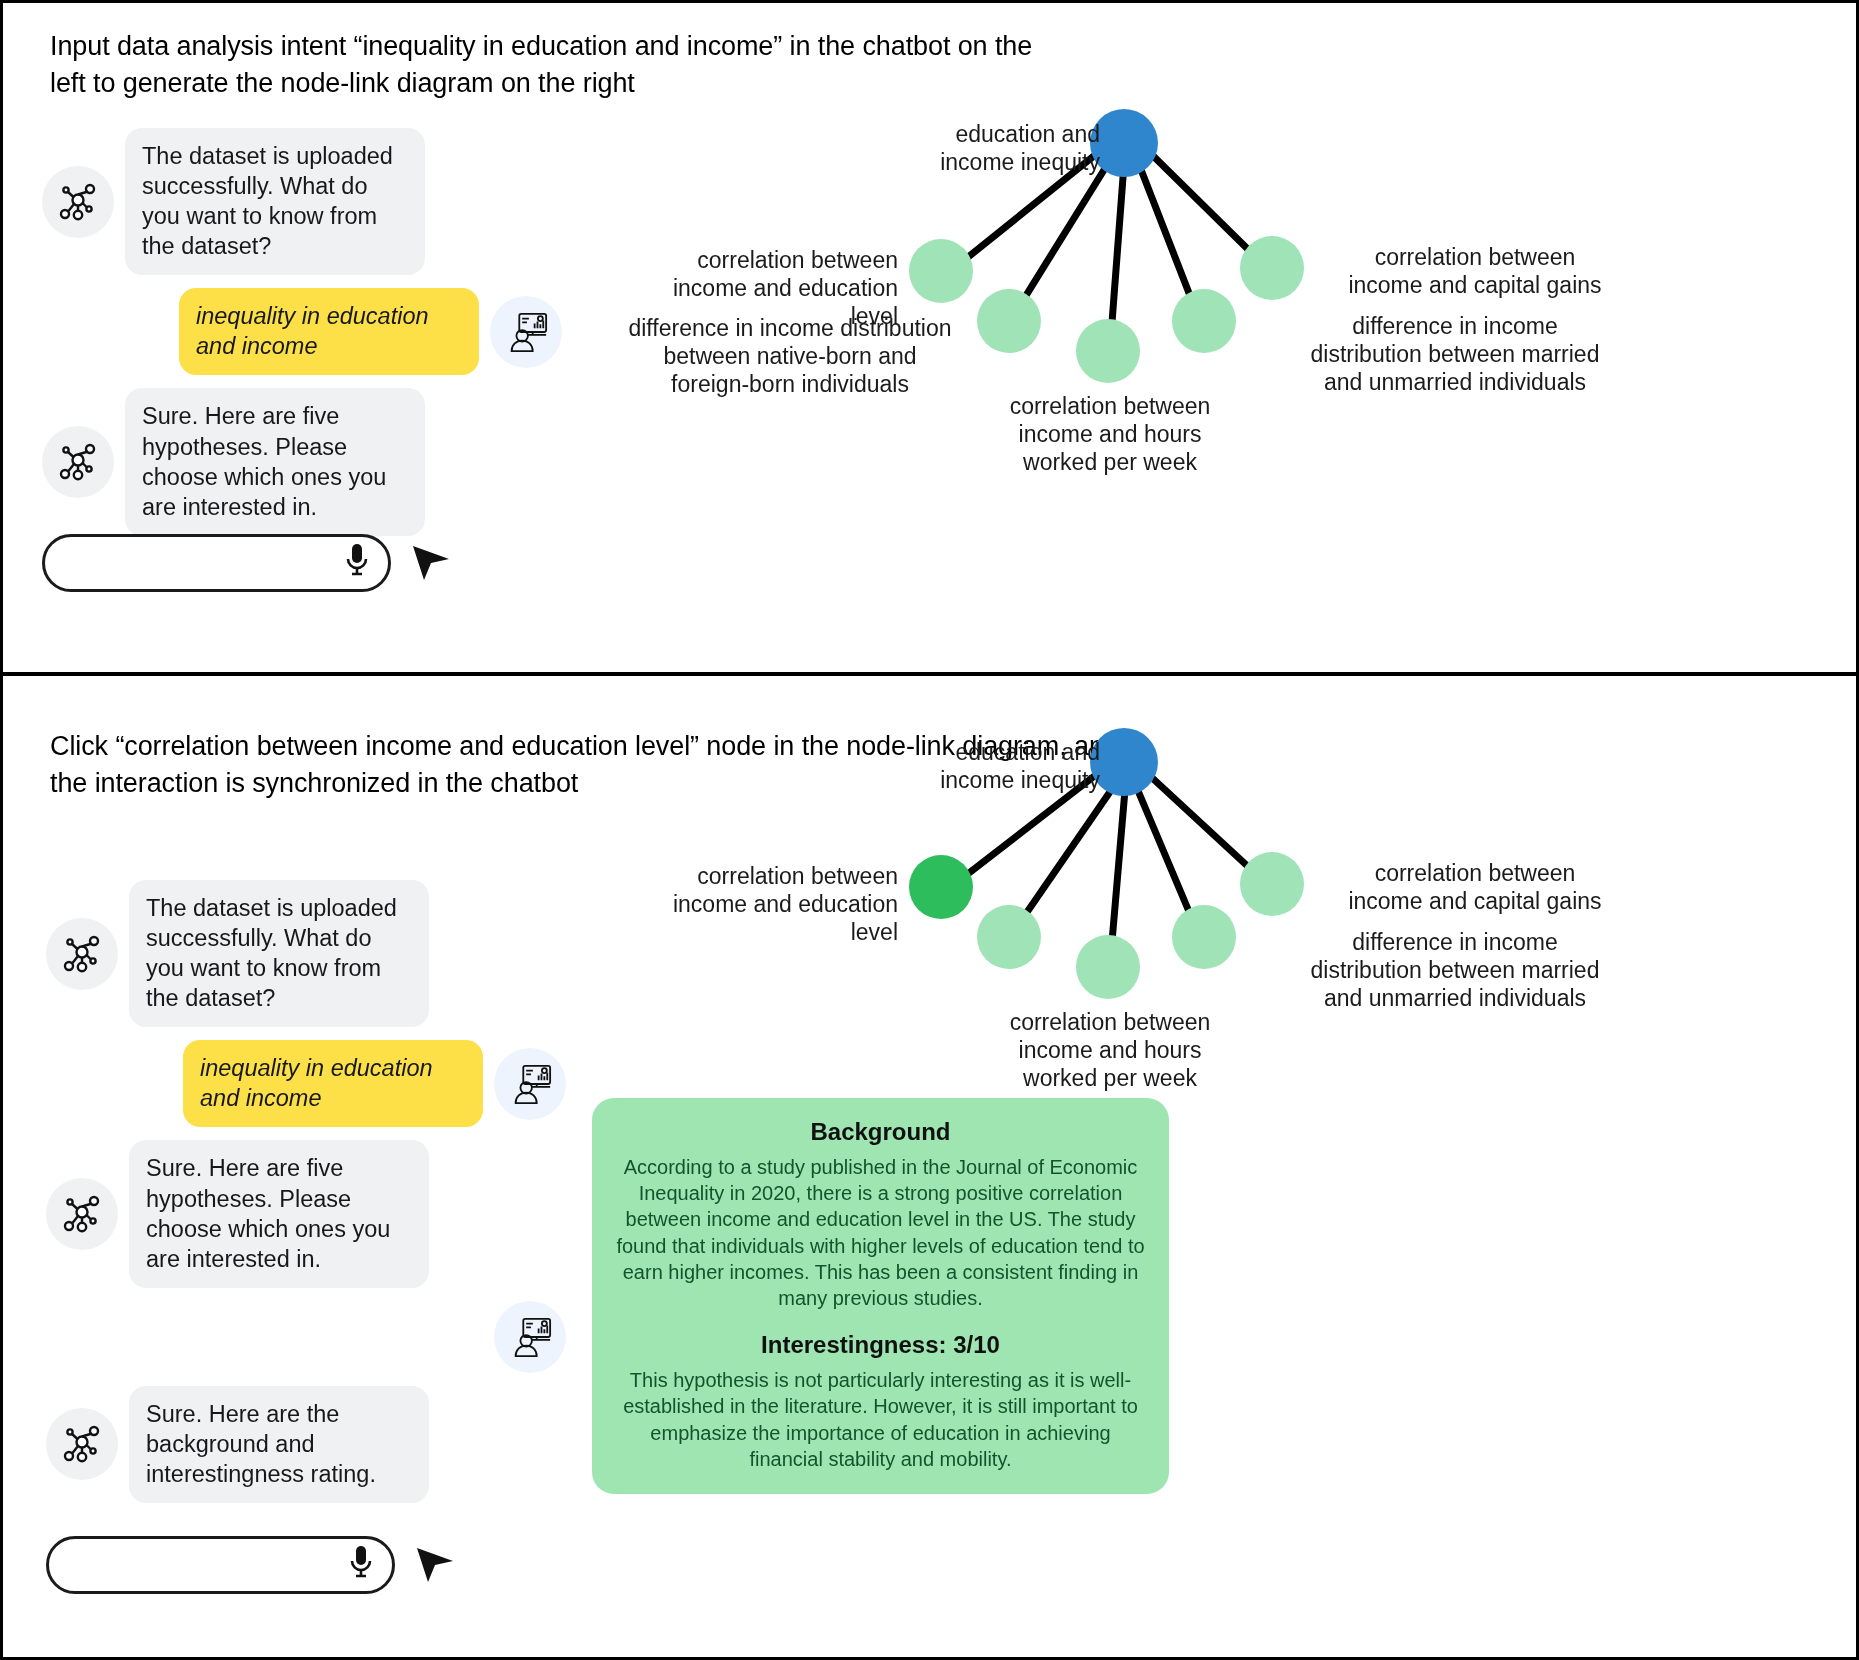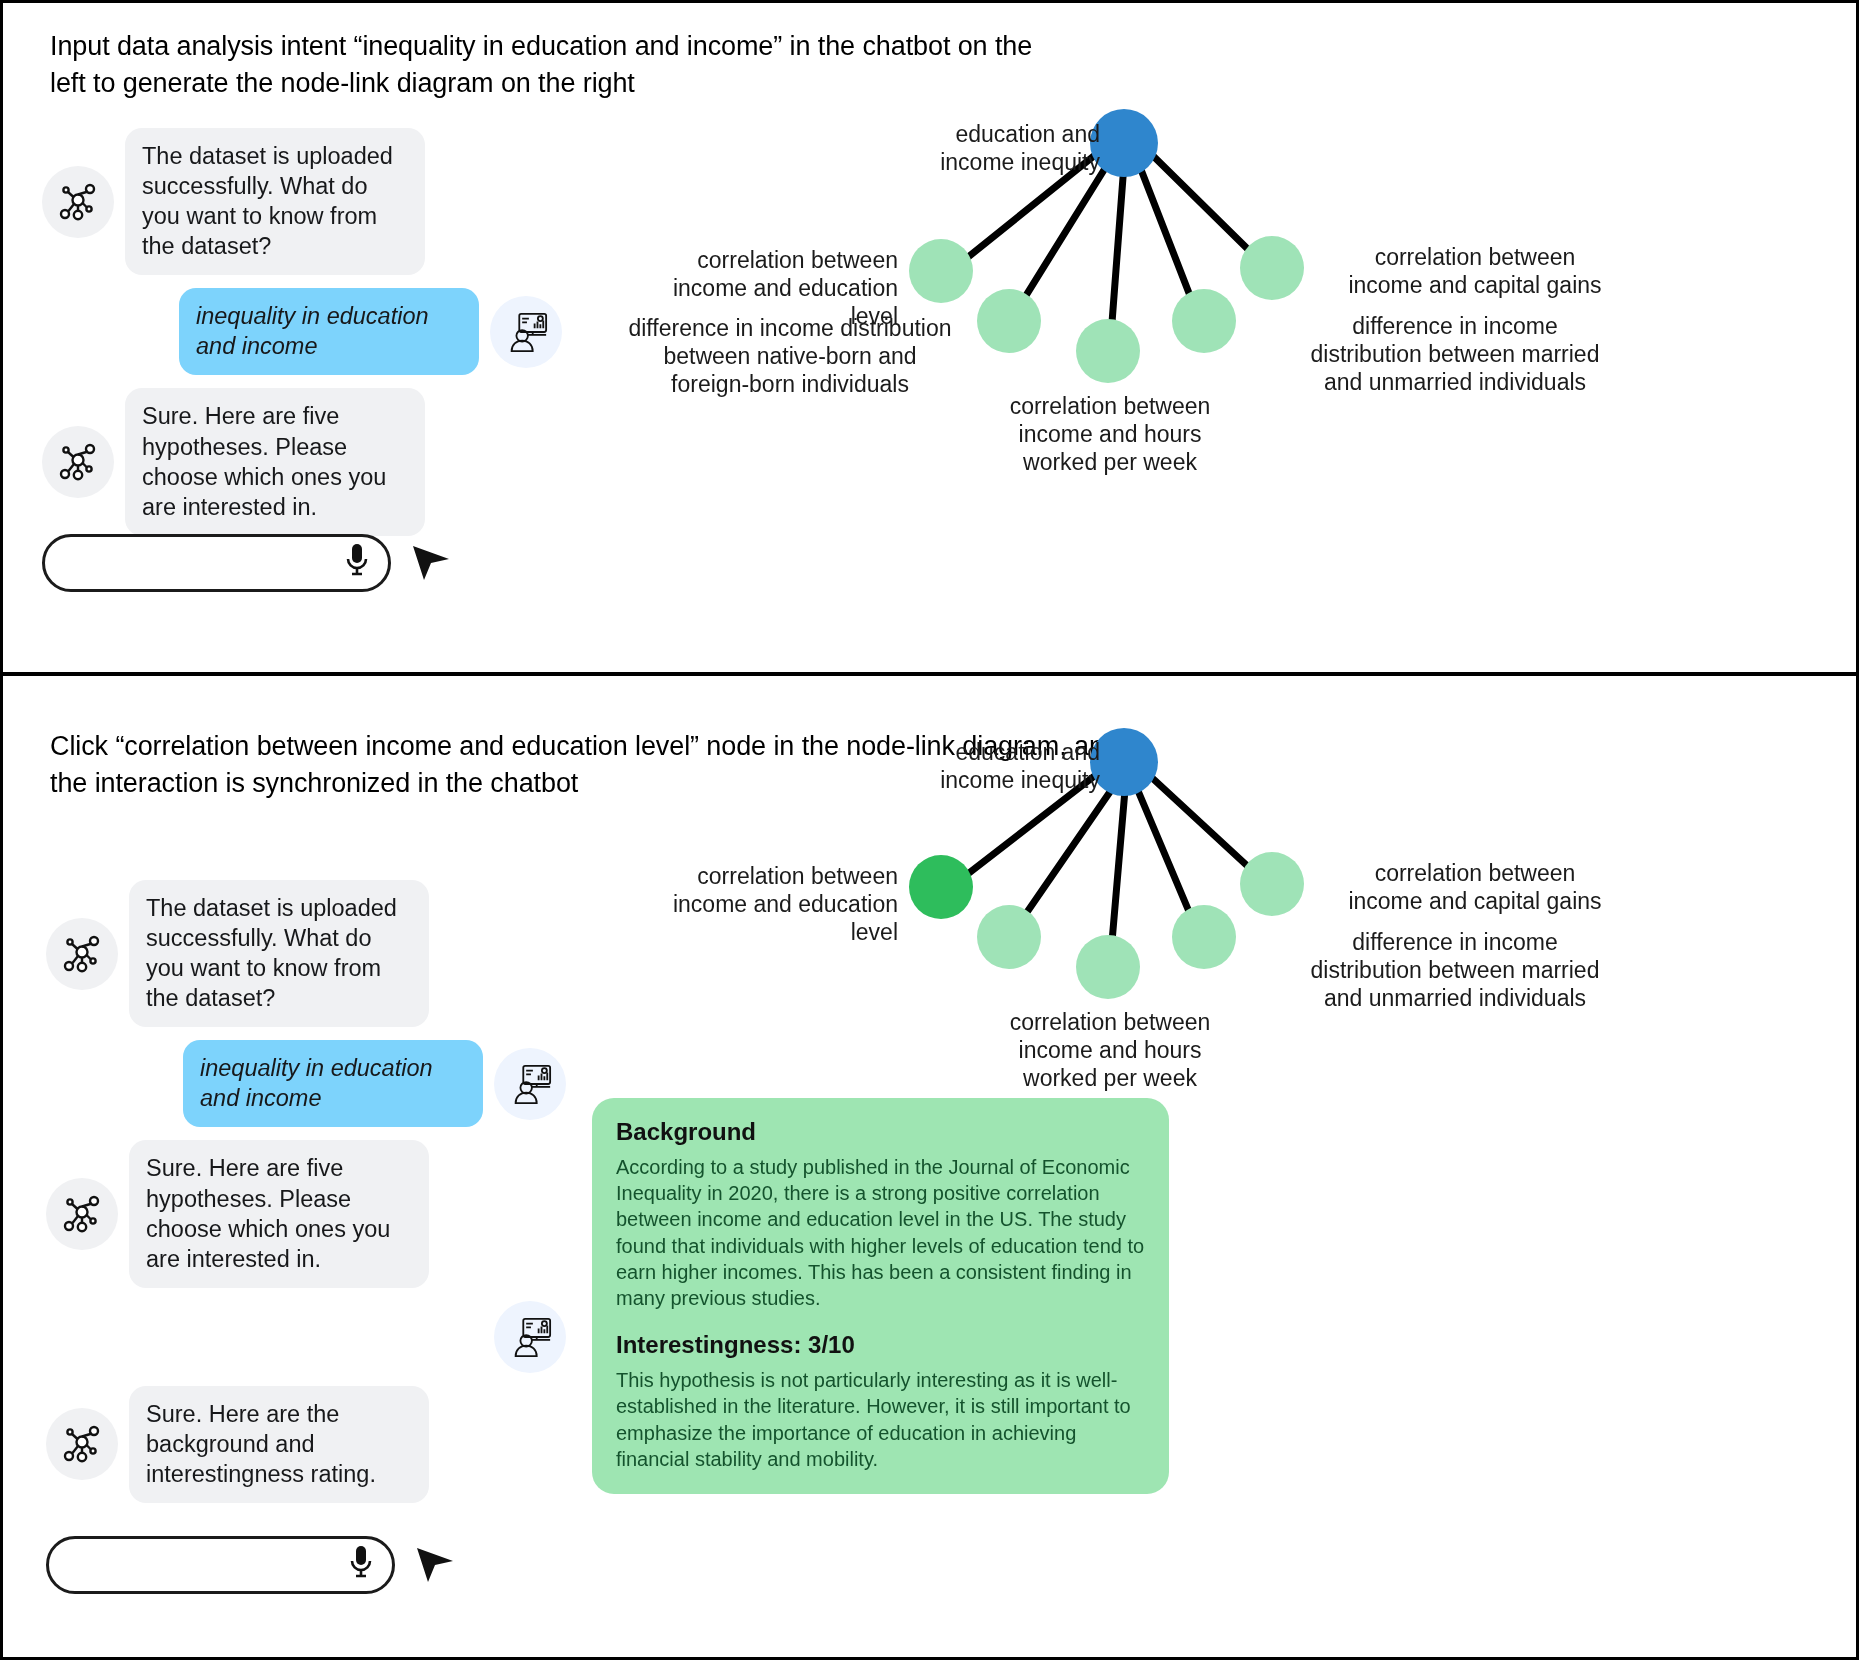--- a/index.html
+++ b/index.html
@@ -49,21 +49,21 @@
   .avatar.user { background:#eef4fe; margin-left:11px; }
 
   .bubble {
     border-radius:17px;
     padding:13px 17px 14px 17px;
     font-size:23.5px;
     line-height:1.28;
     max-width:300px;
   }
   .bubble.bot { background:#f0f1f3; color:#17181a; }
-  .bubble.user { background:#7dd3fc; color:#17181a; }
+  .bubble.user { background:#fde047; color:#17181a; }
   .bubble.user.italic { font-style:italic; }
 
   
   .inputbar {
     position:absolute;
     display:flex; align-items:center;
   }
   #input-top { left:42px; top:534px; }
   #input-bottom { left:46px; top:1536px; }
   .input-pill {
@@ -92,20 +92,21 @@
   .nlabel.c { text-align:center; }
 
   
   #bg-card {
     position:absolute;
     left:592px; top:1098px;
     width:577px;
     background:#9ee5b2;
     border-radius:22px;
     padding:20px 24px 22px 24px;
+    text-align:center;
   }
   #bg-card h4 {
     margin:0 0 4px 0;
     font-size:24px; font-weight:bold; color:#111;
   }
   #bg-card p {
     margin:8px 0 20px 0;
     font-size:20px; line-height:1.31; color:#14532d;
   }
   #bg-card p.last { margin-bottom:0; }

